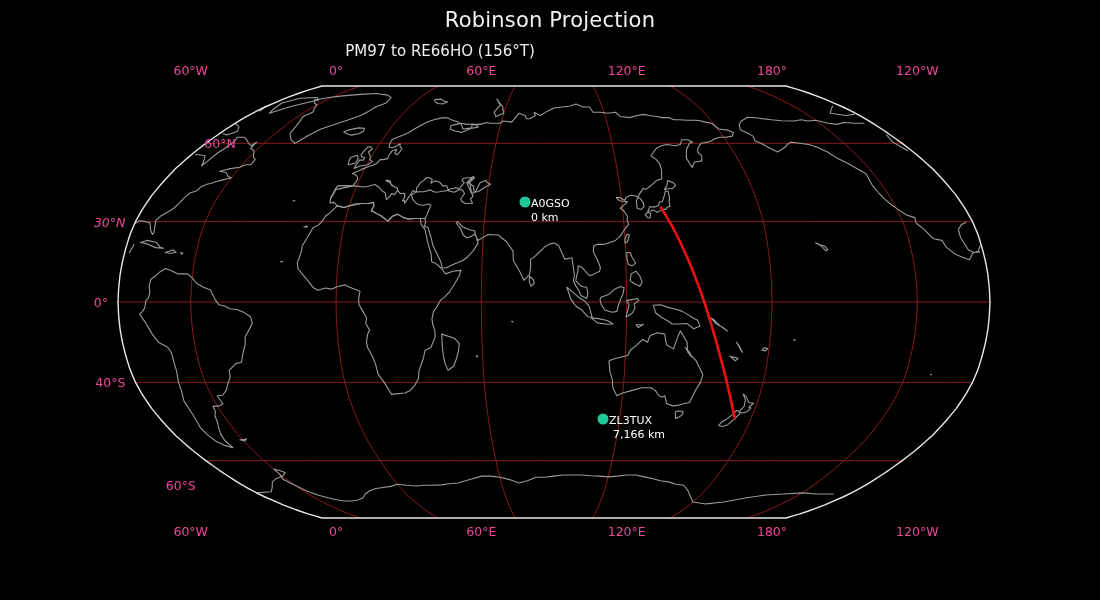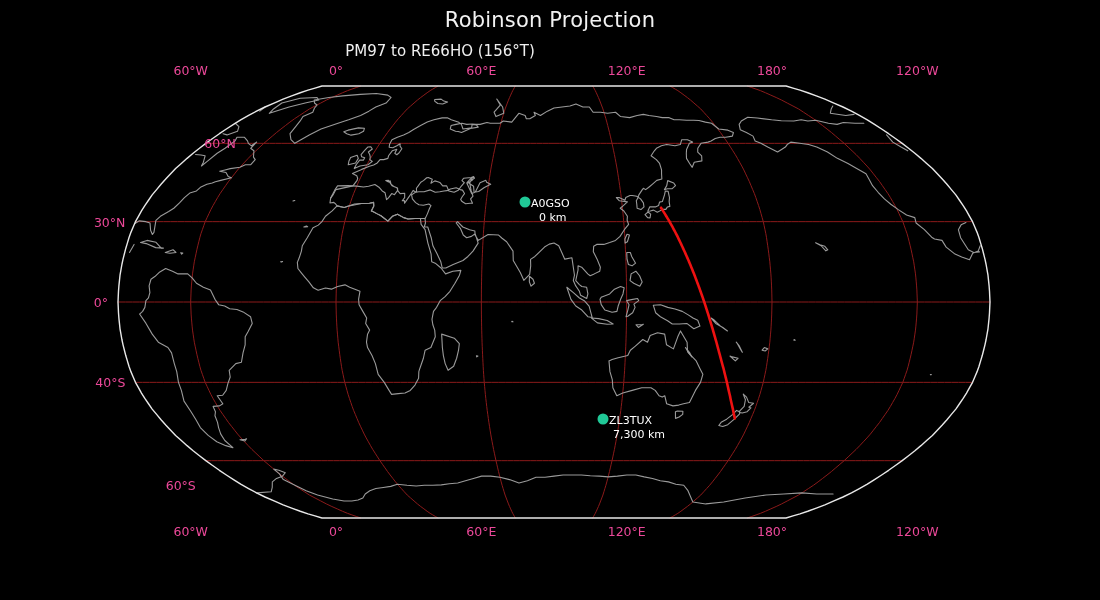--- a/index.html
+++ b/index.html
@@ -166,32 +166,32 @@
   <div id="lon-bottom">
       <div class="lon-label" style="left: 336px; top: 524px;">0°</div>
       <div class="lon-label" style="left: 481.3px; top: 524px;">60°E</div>
       <div class="lon-label" style="left: 626.7px; top: 524px;">120°E</div>
       <div class="lon-label" style="left: 772px; top: 524px;">180°</div>
       <div class="lon-label" style="left: 917.3px; top: 524px;">120°W</div>
       <div class="lon-label" style="left: 190.7px; top: 524px;">60°W</div>
     </div>
   <div id="lat-left">
       <div class="lat-label" style="top: 143.3px; left: 8px; width: 195.8px; margin-left: 32px;">60°N</div>
-      <div class="lat-label" style="top: 221.6px; left: 0px; width: 125.4px;">30°N</div>
+      <div class="lat-label" style="top: 221.6px; left: 0px; width: 125.4px; font-style: italic;">30°N</div>
       <div class="lat-label" style="top: 302px; left: 0px; width: 108px;">0°</div>
       <div class="lat-label" style="top: 382.4px; left: 0px; width: 125.4px;">40°S</div>
       <div class="lat-label" style="top: 485px; left: 0px; width: 195.8px;">60°S</div>
     </div>
 
   <div id="markers">
       <div class="marker-dot" style="left: 525px; top: 202px; background: rgb(32, 201, 151);"></div>
       <div class="marker-label" style="left: 531px; top: 197px;">
         <div>A0GSO</div>
-        <div style="margin-left: 8px;">0 km</div>
+        <div style="margin-left: 0px;">0 km</div>
       </div>
       <div class="marker-dot" style="left: 603px; top: 419px; background: rgb(32, 201, 151);"></div>
       <div class="marker-label" style="left: 609px; top: 414px;">
         <div>ZL3TUX</div>
-        <div style="margin-left: 4px;">7,300 km</div>
+        <div style="margin-left: 4px;">7,166 km</div>
       </div>
     </div>
 
 </div>
 
 </body></html>

